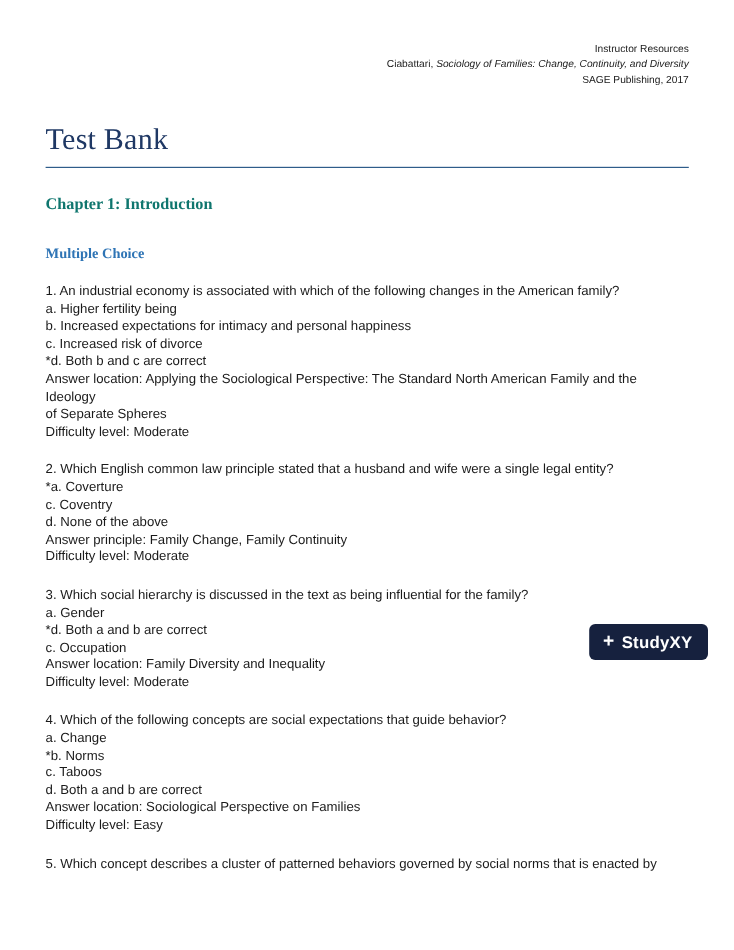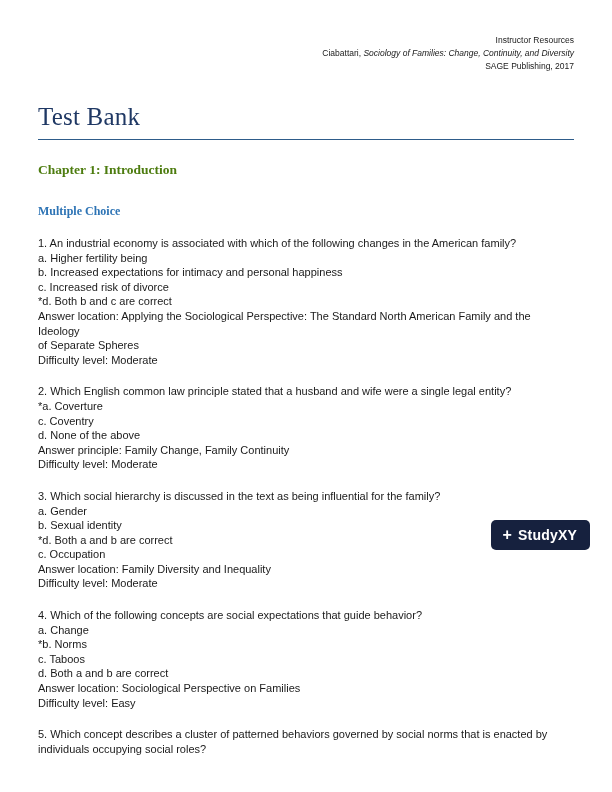--- a/index.html
+++ b/index.html
@@ -45,21 +45,21 @@
   .title-rule {
     border: none;
     border-top: 1px solid #2e5c8a;
     margin: 8px 0 0 0;
     height: 0;
   }
   .chapter-title {
     font-family: "Liberation Serif", serif;
     font-size: 13.5px;
     font-weight: bold;
-    color: #4d7c0f;
+    color: #0f766e;
     margin: 22px 0 0 0;
   }
   .section-title {
     font-family: "Liberation Serif", serif;
     font-size: 12px;
     font-weight: bold;
     color: #2e74b5;
     margin: 26px 0 0 0;
   }
   .qblock {
@@ -136,40 +136,38 @@
     <span class="ln">*a. Coverture</span>
     <span class="ln">c. Coventry</span>
     <span class="ln">d. None of the above</span>
     <span class="ln">Answer principle: Family Change, Family Continuity</span>
     <span class="ln">Difficulty level: Moderate</span>
   </div>
 
   <div class="qblock">
     <span class="ln">3. Which social hierarchy is discussed in the text as being influential for the family?</span>
     <span class="ln">a. Gender</span>
-    <span class="ln">b. Sexual identity</span>
     <span class="ln">*d. Both a and b are correct</span>
     <span class="ln">c. Occupation</span>
     <span class="ln">Answer location: Family Diversity and Inequality</span>
     <span class="ln">Difficulty level: Moderate</span>
   </div>
 
   <div class="qblock">
     <span class="ln">4. Which of the following concepts are social expectations that guide behavior?</span>
     <span class="ln">a. Change</span>
     <span class="ln">*b. Norms</span>
     <span class="ln">c. Taboos</span>
     <span class="ln">d. Both a and b are correct</span>
     <span class="ln">Answer location: Sociological Perspective on Families</span>
     <span class="ln">Difficulty level: Easy</span>
   </div>
 
   <div class="qblock">
     <span class="ln">5. Which concept describes a cluster of patterned behaviors governed by social norms that is enacted by</span>
-    <span class="ln wrap">individuals occupying social roles?</span>
   </div>
 
   <div class="badge">
     <span class="plus">+</span>
     <span><span class="brand-main">Study</span><span class="brand-sub">XY</span></span>
   </div>
 
 </div>
 
 </body></html>

